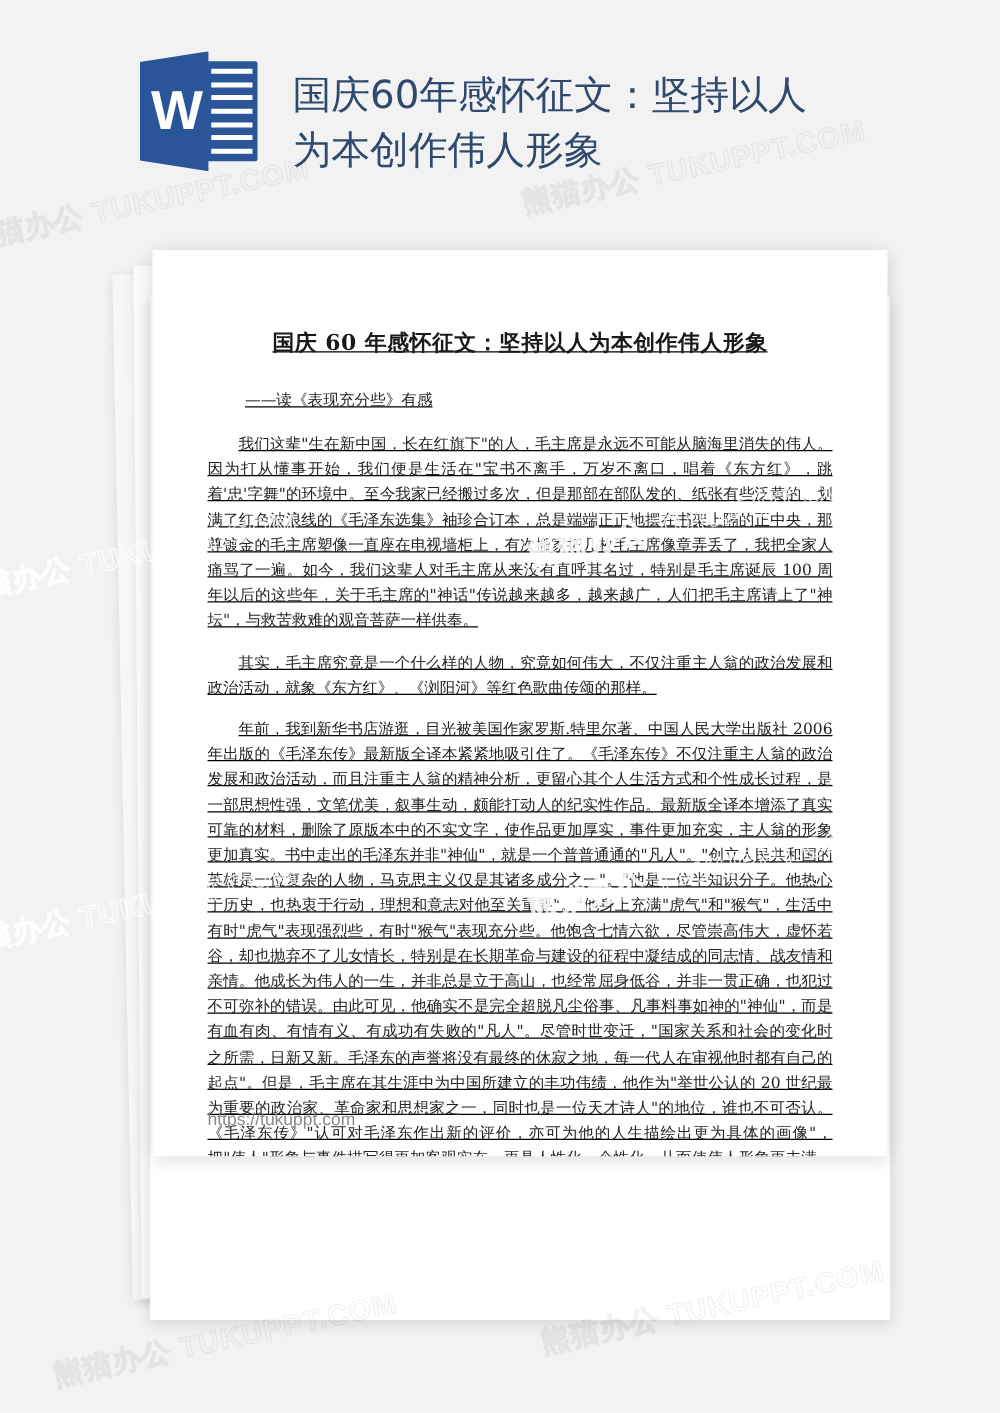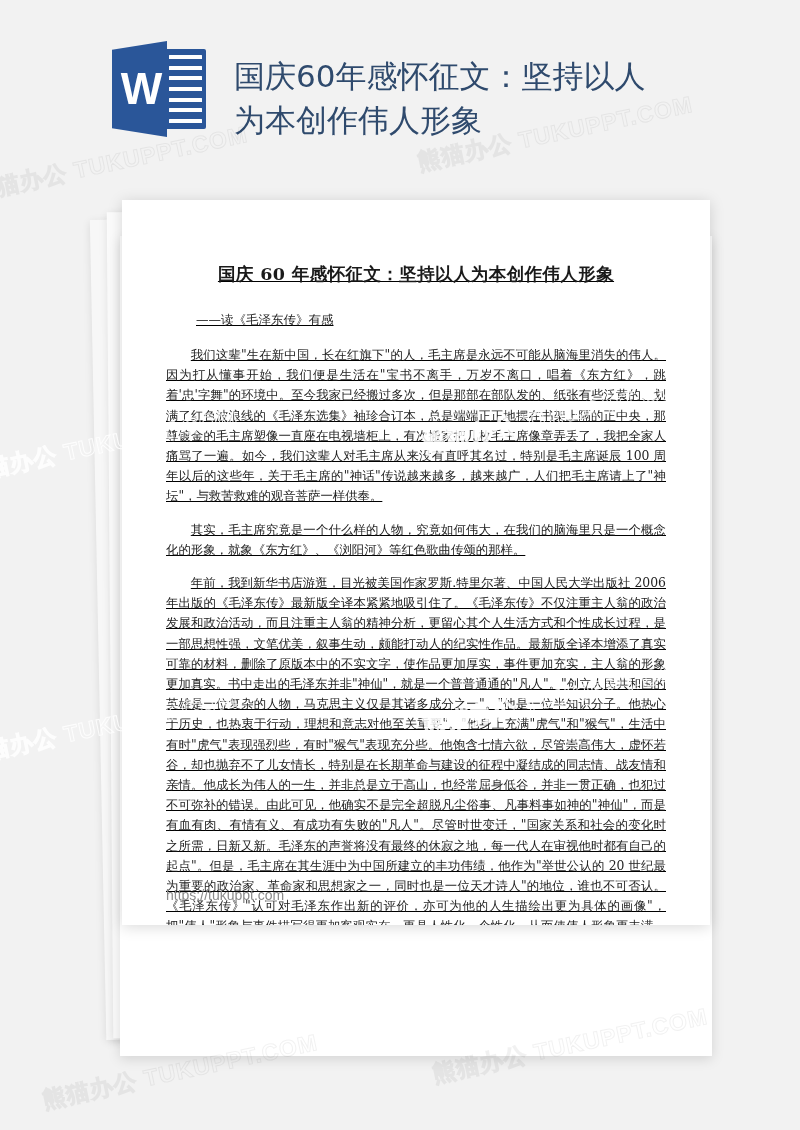--- a/index.html
+++ b/index.html
@@ -193,23 +193,23 @@
   <div class="header-title">国庆60年感怀征文：坚持以人为本创作伟人形象</div>
 </div>
 
 <div class="stack sheet-back2"></div>
 <div class="stack sheet-back1"></div>
 <div class="stack sheet-under"></div>
 
 <div class="stack sheet-main">
   <div class="page-inner">
     <h1 class="doc-title">国庆 60 年感怀征文：坚持以人为本创作伟人形象</h1>
-    <p class="doc-subtitle">——读《毛泽东传》有感</p>
+    <p class="doc-subtitle">——读《表现充分些》有感</p>
     <p class="doc-p">我们这辈"生在新中国，长在红旗下"的人，毛主席是永远不可能从脑海里消失的伟人。因为打从懂事开始，我们便是生活在"宝书不离手，万岁不离口，唱着《东方红》，跳着'忠'字舞"的环境中。至今我家已经搬过多次，但是那部在部队发的、纸张有些泛黄的、划满了红色波浪线的《毛泽东选集》袖珍合订本，总是端端正正地摆在书架上隔的正中央，那尊镀金的毛主席塑像一直座在电视墙柜上，有次搬家把几枚毛主席像章弄丢了，我把全家人痛骂了一遍。如今，我们这辈人对毛主席从来没有直呼其名过，特别是毛主席诞辰 100 周年以后的这些年，关于毛主席的"神话"传说越来越多，越来越广，人们把毛主席请上了"神坛"，与救苦救难的观音菩萨一样供奉。</p>
-    <p class="doc-p">其实，毛主席究竟是一个什么样的人物，究竟如何伟大，在我们的脑海里只是一个概念化的形象，就象《东方红》、《浏阳河》等红色歌曲传颂的那样。</p>
+    <p class="doc-p">其实，毛主席究竟是一个什么样的人物，究竟如何伟大，不仅注重主人翁的政治发展和政治活动，就象《东方红》、《浏阳河》等红色歌曲传颂的那样。</p>
     <p class="doc-p">年前，我到新华书店游逛，目光被美国作家罗斯.特里尔著、中国人民大学出版社 2006 年出版的《毛泽东传》最新版全译本紧紧地吸引住了。《毛泽东传》不仅注重主人翁的政治发展和政治活动，而且注重主人翁的精神分析，更留心其个人生活方式和个性成长过程，是一部思想性强，文笔优美，叙事生动，颇能打动人的纪实性作品。最新版全译本增添了真实可靠的材料，删除了原版本中的不实文字，使作品更加厚实，事件更加充实，主人翁的形象更加真实。书中走出的毛泽东并非"神仙"，就是一个普普通通的"凡人"。"创立人民共和国的英雄是一位复杂的人物，马克思主义仅是其诸多成分之一"。"他是一位半知识分子。他热心于历史，也热衷于行动，理想和意志对他至关重要"。"他身上充满"虎气"和"猴气"，生活中有时"虎气"表现强烈些，有时"猴气"表现充分些。他饱含七情六欲，尽管崇高伟大，虚怀若谷，却也抛弃不了儿女情长，特别是在长期革命与建设的征程中凝结成的同志情、战友情和亲情。他成长为伟人的一生，并非总是立于高山，也经常屈身低谷，并非一贯正确，也犯过不可弥补的错误。由此可见，他确实不是完全超脱凡尘俗事、凡事料事如神的"神仙"，而是有血有肉、有情有义、有成功有失败的"凡人"。尽管时世变迁，"国家关系和社会的变化时之所需，日新又新。毛泽东的声誉将没有最终的休寂之地，每一代人在审视他时都有自己的起点"。但是，毛主席在其生涯中为中国所建立的丰功伟绩，他作为"举世公认的 20 世纪最为重要的政治家、革命家和思想家之一，同时也是一位天才诗人"的地位，谁也不可否认。《毛泽东传》"认可对毛泽东作出新的评价，亦可为他的人生描绘出更为具体的画像"，把"伟人"形象与事件描写得更加客观实在，更具人性化、个性化，从而使伟人形象更丰满，伟人与普</p>
     <div class="doc-footer-url">https://tukuppt.com</div>
   </div>
 </div>
 
 <div class="wm-layer">
   <div class="wm" style="left:-30px;  top:148px;">熊猫办公 TUKUPPT.COM</div>
   <div class="wm" style="left:415px;  top:118px;">熊猫办公 TUKUPPT.COM</div>
   <div class="wm lt" style="left:-40px;  top:430px;">熊猫办公 TUKUPPT.COM</div>
   <div class="wm lt" style="left:420px;  top:400px;">熊猫办公 TUKUPPT.COM</div>

